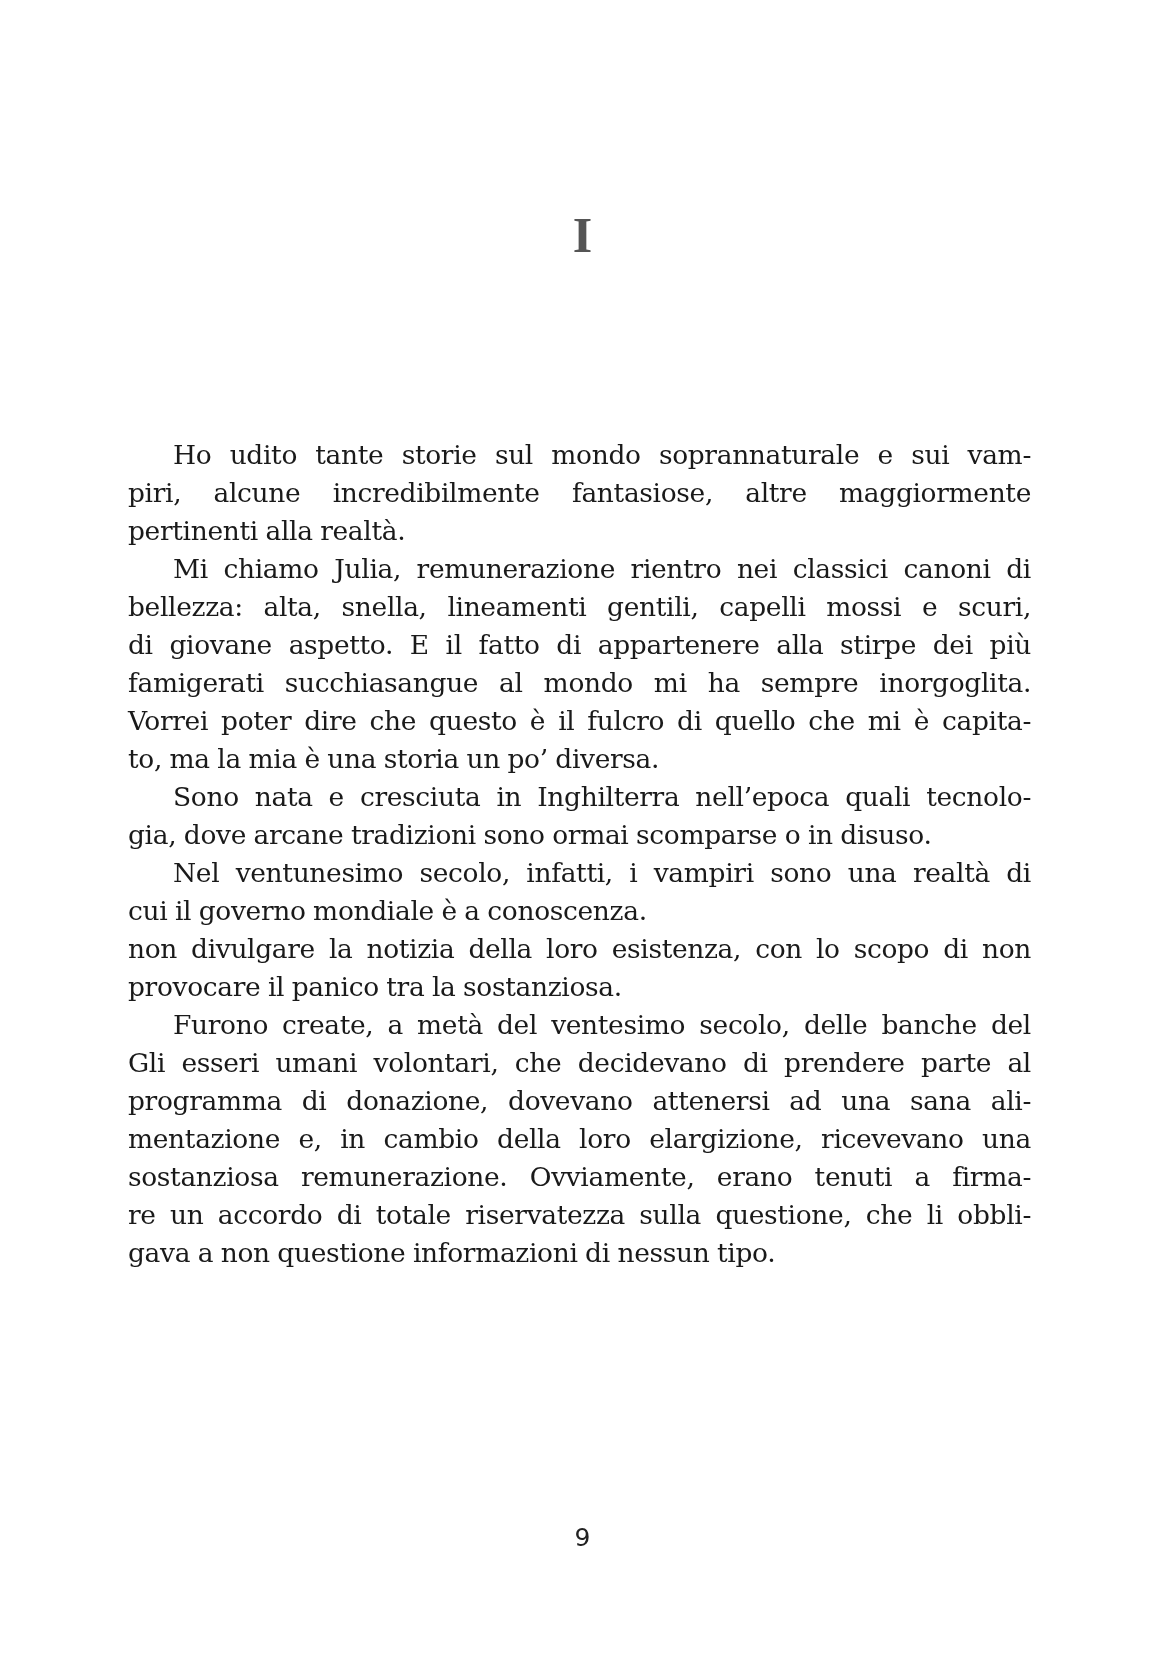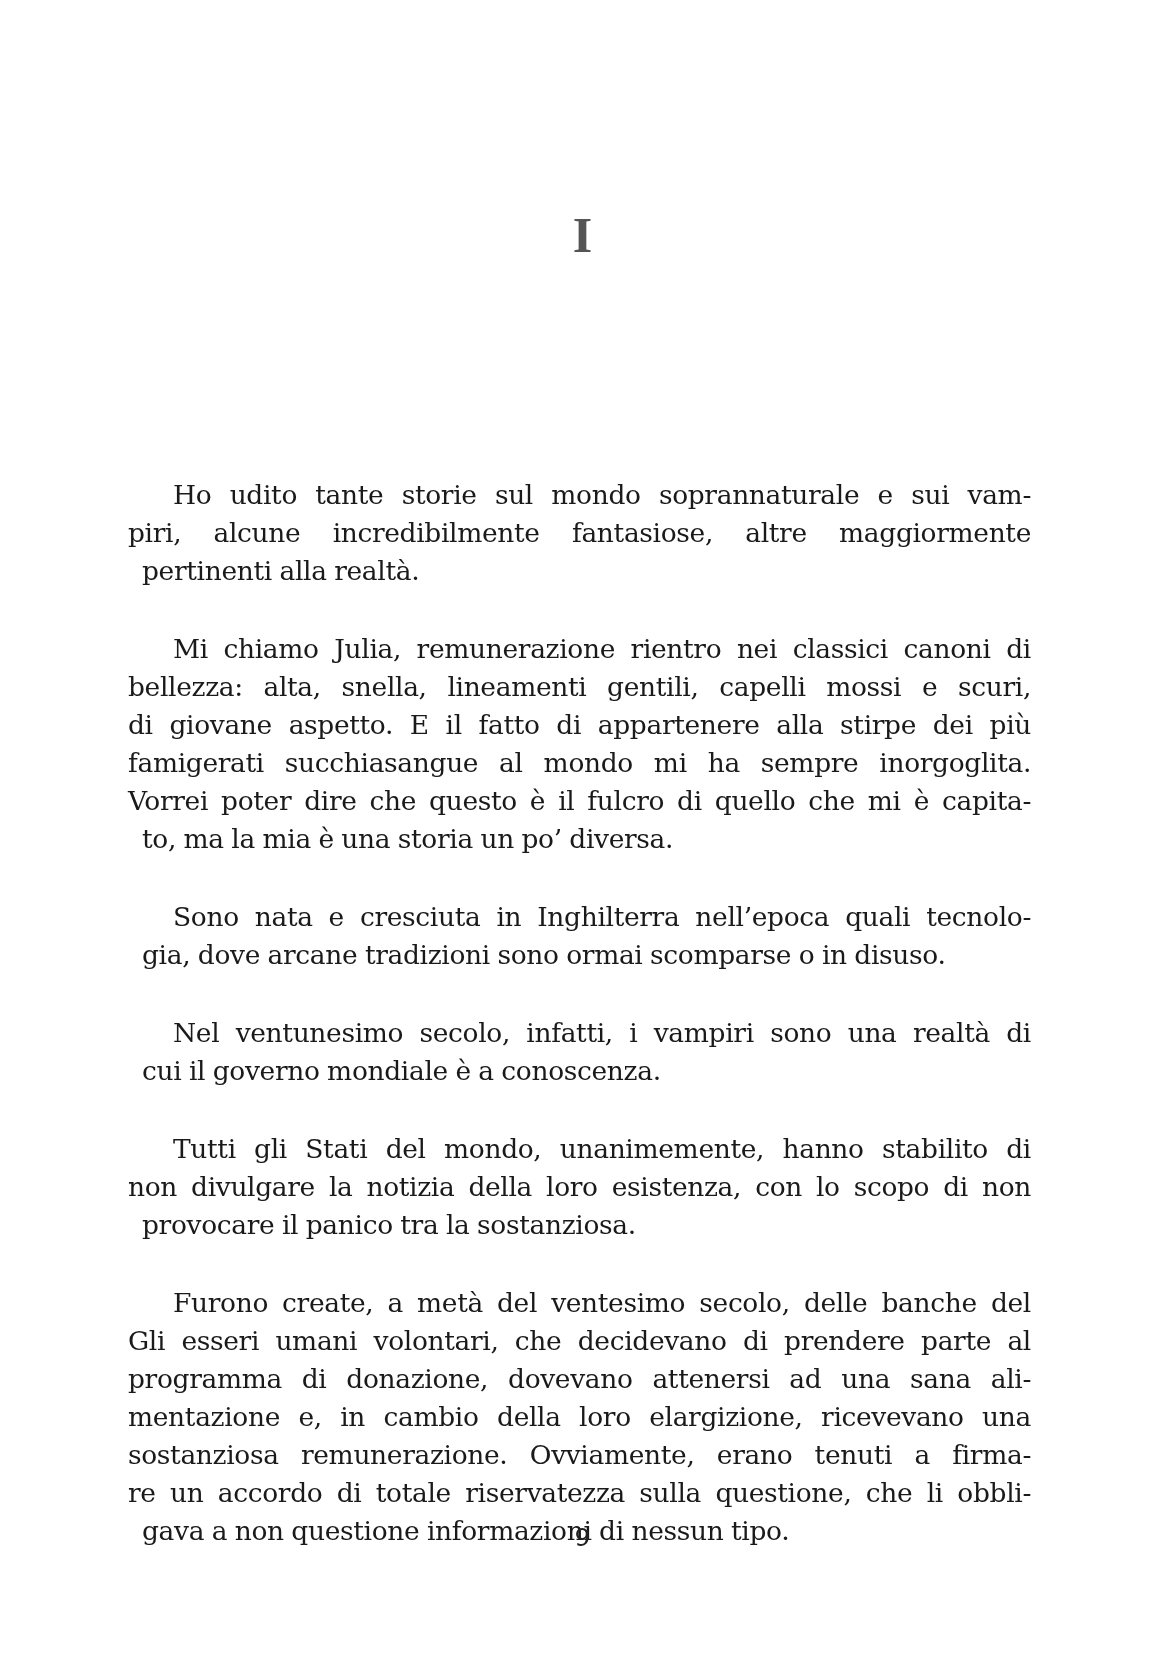--- a/index.html
+++ b/index.html
@@ -39,25 +39,23 @@
       line-height: 38px;
       font-size: 26.5px;
       white-space: nowrap;
       text-align: justify;
       text-align-last: justify;
       letter-spacing: -0.35px;
       word-spacing: -0.5px;
     }
     .line.indent {
       padding-left: 45px;
-      margin-top: 40px;
     }
     .line.last {
       text-align-last: left;
-      margin-left: 14px;
     }
     .page-number {
       position: absolute;
       top: 1522px;
       left: 0;
       width: 1165px;
       text-align: center;
       font-family: "DejaVu Sans", "Liberation Sans", sans-serif;
       font-size: 25px;
       line-height: 32px;
@@ -90,21 +88,20 @@
     <span class="line indent">Sono nata e cresciuta in Inghilterra nell’epoca quali tecnolo-</span>
     <span class="line last">gia, dove arcane tradizioni sono ormai scomparse o in disuso.</span>
   </div>
 
   <div>
     <span class="line indent">Nel ventunesimo secolo, infatti, i vampiri sono una realtà di</span>
     <span class="line last">cui il governo mondiale è a conoscenza.</span>
   </div>
 
   <div>
-    <span class="line indent">Tutti gli Stati del mondo, unanimemente, hanno stabilito di</span>
     <span class="line">non divulgare la notizia della loro esistenza, con lo scopo di non</span>
     <span class="line last">provocare il panico tra la sostanziosa.</span>
   </div>
 
   <div>
     <span class="line indent">Furono create, a metà del ventesimo secolo, delle banche del</span>
     <span class="line">Gli esseri umani volontari, che decidevano di prendere parte al</span>
     <span class="line">programma di donazione, dovevano attenersi ad una sana ali-</span>
     <span class="line">mentazione e, in cambio della loro elargizione, ricevevano una</span>
     <span class="line">sostanziosa remunerazione. Ovviamente, erano tenuti a firma-</span>

